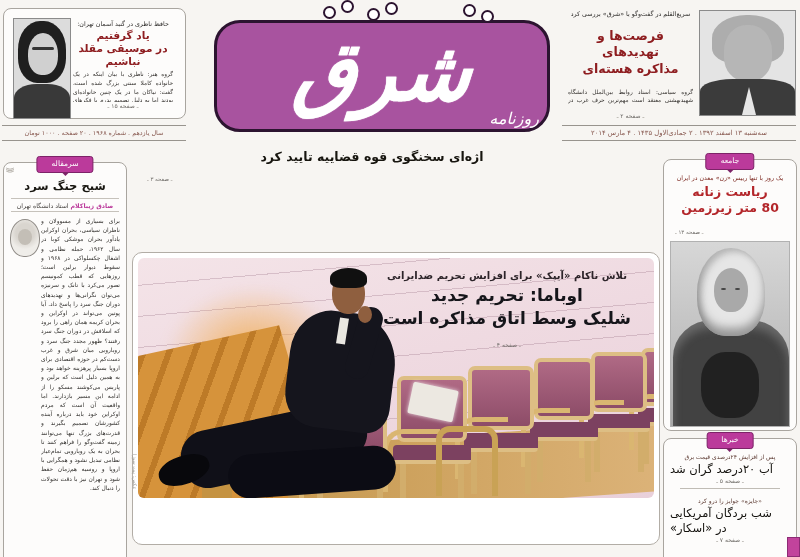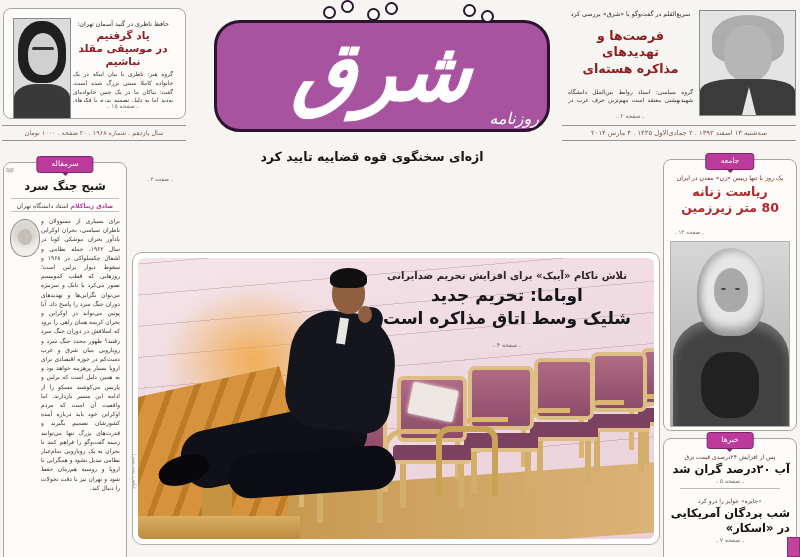--- a/index.html
+++ b/index.html
@@ -66,21 +66,21 @@
   
   #lead { position:absolute; left:141px; top:149px; width:462px; }
   .lead-kicker { font-size:12.5px; font-weight:bold; color:#17150f; text-align:center; }
   .lead-headline { font-size:28px; font-weight:bold; color:#0c0b0a; text-align:center; line-height:1.15; margin-top:1px; }
   .lead-pref { text-align:left; padding:2px 0 0 6px; }
   .lead-pref .pref { display:inline; font-size:5.5px; }
 
   
   #photoFrame { position:absolute; left:132px; top:252px; width:528px; height:293px; background:#fff;
                 border:1px solid #b2ada6; border-radius:10px; padding:5px; }
-  .photo { position:relative; width:516px; height:281px; border-radius:6px; overflow:hidden;
+  .photo { position:relative; width:516px; height:240px; border-radius:6px; overflow:hidden;
            background:linear-gradient(165deg,#f4e4e8 0%,#efdae1 45%,#e9d0da 100%);margin-left:36px; }
   .photo .walllines { position:absolute; inset:-20px; background:repeating-linear-gradient(-5deg,
            transparent 0 30px, rgba(150,110,130,.30) 30px 31px); }
   .ph-glow { position:absolute; left:26px; top:28px; width:180px; height:150px;
              background:radial-gradient(closest-side, rgba(240,166,66,.9), rgba(240,166,66,0)); filter:blur(6px); }
   .ph-wood { position:absolute; left:0; bottom:0; width:252px; height:192px;
              background:repeating-linear-gradient(110deg,#d6933b 0 18px,#bd7a27 18px 24px);
              clip-path:polygon(0 26%, 56% 10%, 76% 100%, 0 100%); }
   .ph-floor { position:absolute; left:150px; right:-10px; bottom:-6px; height:70px;
               background:linear-gradient(90deg,#c79a51,#dcb379); transform:skewY(-4deg); }
@@ -152,21 +152,21 @@
   .wm-face { position:absolute; left:43px; top:26px; width:34px; height:44px; background:#b4a898; border-radius:50% 50% 46% 46%; }
   .wm-eye { position:absolute; width:5px; height:2.5px; background:#48423a; border-radius:50%; top:46px; }
   .wm-eye.l { left:50px; } .wm-eye.r { left:64px; }
   .wm-body { position:absolute; left:2px; bottom:-4px; width:116px; height:110px; background:#44423e;
              border-radius:34% 34% 0 0; box-shadow:inset 0 8px 10px rgba(230,228,222,.25); }
   .wm-bundle { position:absolute; left:30px; bottom:8px; width:58px; height:66px; background:#232120; border-radius:42%; }
 
   
   #news { position:absolute; left:663px; top:438px; width:134px; height:130px; padding:6px 6px 0; }
   .n-kicker { font-size:6px; color:#5d3b33; text-align:center; margin-top:8px; }
-  .n-headline { font-size:11.5px; font-weight:bold; color:#14120e; text-align:right; line-height:1.3; margin-top:2px; }
+  .n-headline { font-size:11.5px; font-weight:normal; color:#14120e; text-align:left; line-height:1.3; margin-top:2px; }
   .n-divider { border-top:1px solid #c0bcb5; margin:4px 10px; }
   #cornerSq { position:absolute; right:0; bottom:0; width:13px; height:20px; background:#c2439c; border:1px solid #8d2b75; }
 </style>
 </head>
 <body>
 
 <div class="page">
 
   <div id="boxNazeri" class="hairline-box">
     <div class="tl-text">

